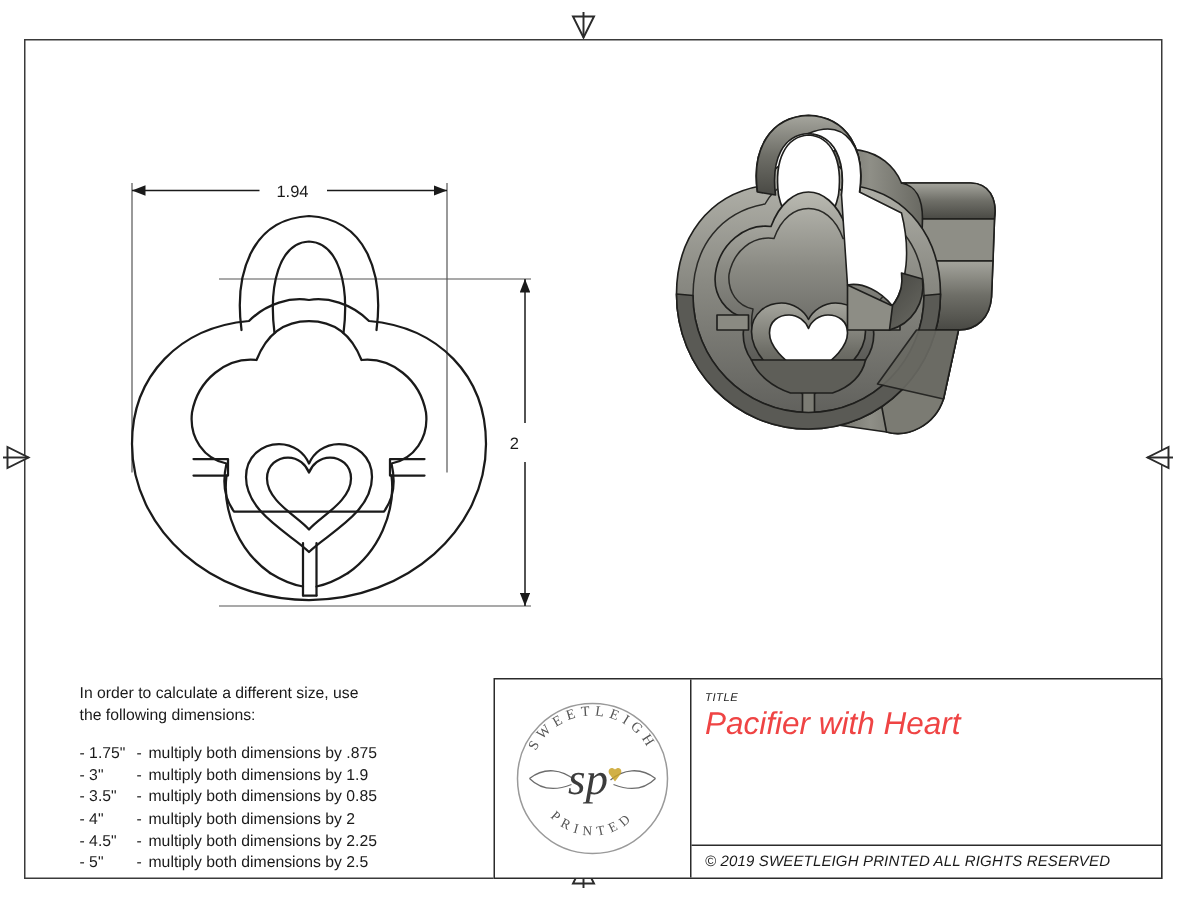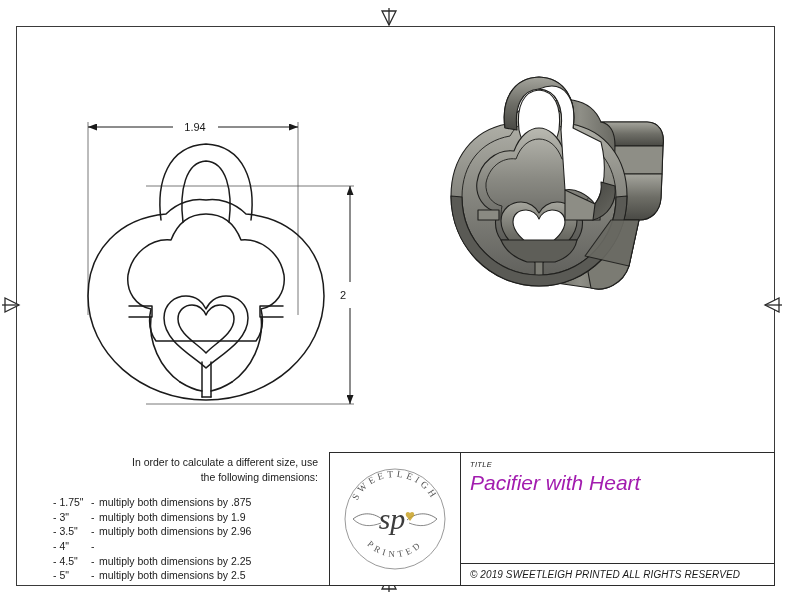--- a/index.html
+++ b/index.html
@@ -31,42 +31,42 @@
 
   
   .iso-view{position:absolute;left:415px;top:70px;width:255px;height:250px;}
   .iso-view svg{display:block;}
 
   
   .notes{
     position:absolute;left:53px;top:455px;width:265px;
     font-size:10.5px;line-height:14.6px;color:#1a1a1a;
   }
-  .notes .note-head{margin:0 0 11px 0;text-align:right;}
+  .notes .note-head{margin:0 0 11px 0;}
   .notes .note-head div{white-space:nowrap;}
   .mult-list{list-style:none;margin:0;padding:0;}
   .mult-list li{white-space:nowrap;display:flex;}
   .mult-list li .sz{display:inline-block;width:38px;flex:0 0 38px;}
   .mult-list li .dash{display:inline-block;width:8px;flex:0 0 8px;}
 
   
   .titleblock{
     position:absolute;left:329px;top:452px;width:446px;height:134px;
     border:1.4px solid #2b2b2b;box-sizing:border-box;display:flex;
     background:#fff;
   }
   .tb-logo{
     width:131px;flex:0 0 131px;border-right:1.4px solid #2b2b2b;
     display:flex;align-items:center;justify-content:center;box-sizing:border-box;
   }
   .tb-logo svg{display:block;}
   .tb-right{flex:1;display:flex;flex-direction:column;box-sizing:border-box;font-style:italic;}
   .tb-main{flex:1;padding:7px 0 0 9px;box-sizing:border-box;}
   .tb-label{font-size:7.5px;letter-spacing:.35px;color:#222;line-height:9px;}
-  .tb-title{font-size:21px;line-height:25px;color:#a21caf;margin-top:1px;}
+  .tb-title{font-size:21px;line-height:25px;color:#ef4444;margin-top:1px;}
   .tb-copy{
     height:22px;flex:0 0 22px;border-top:1.4px solid #2b2b2b;
     display:flex;align-items:center;padding-left:9px;box-sizing:border-box;
     font-size:10px;letter-spacing:.1px;color:#1a1a1a;white-space:nowrap;margin-top:24px;
   }
 </style>
 </head>
 <body>
 
 <div class="page">
@@ -330,25 +330,26 @@
         <span>multiply both dimensions by .875</span>
       </li>
       <li>
         <span class="sz">- 3"</span>
         <span class="dash">-</span>
         <span>multiply both dimensions by 1.9</span>
       </li>
       <li>
         <span class="sz">- 3.5"</span>
         <span class="dash">-</span>
-        <span>multiply both dimensions by 2.96</span>
+        <span>multiply both dimensions by 0.85</span>
       </li>
       <li>
         <span class="sz">- 4"</span>
         <span class="dash">-</span>
+        <span>multiply both dimensions by 2</span>
       </li>
       <li>
         <span class="sz">- 4.5"</span>
         <span class="dash">-</span>
         <span>multiply both dimensions by 2.25</span>
       </li>
       <li>
         <span class="sz">- 5"</span>
         <span class="dash">-</span>
         <span>multiply both dimensions by 2.5</span>

